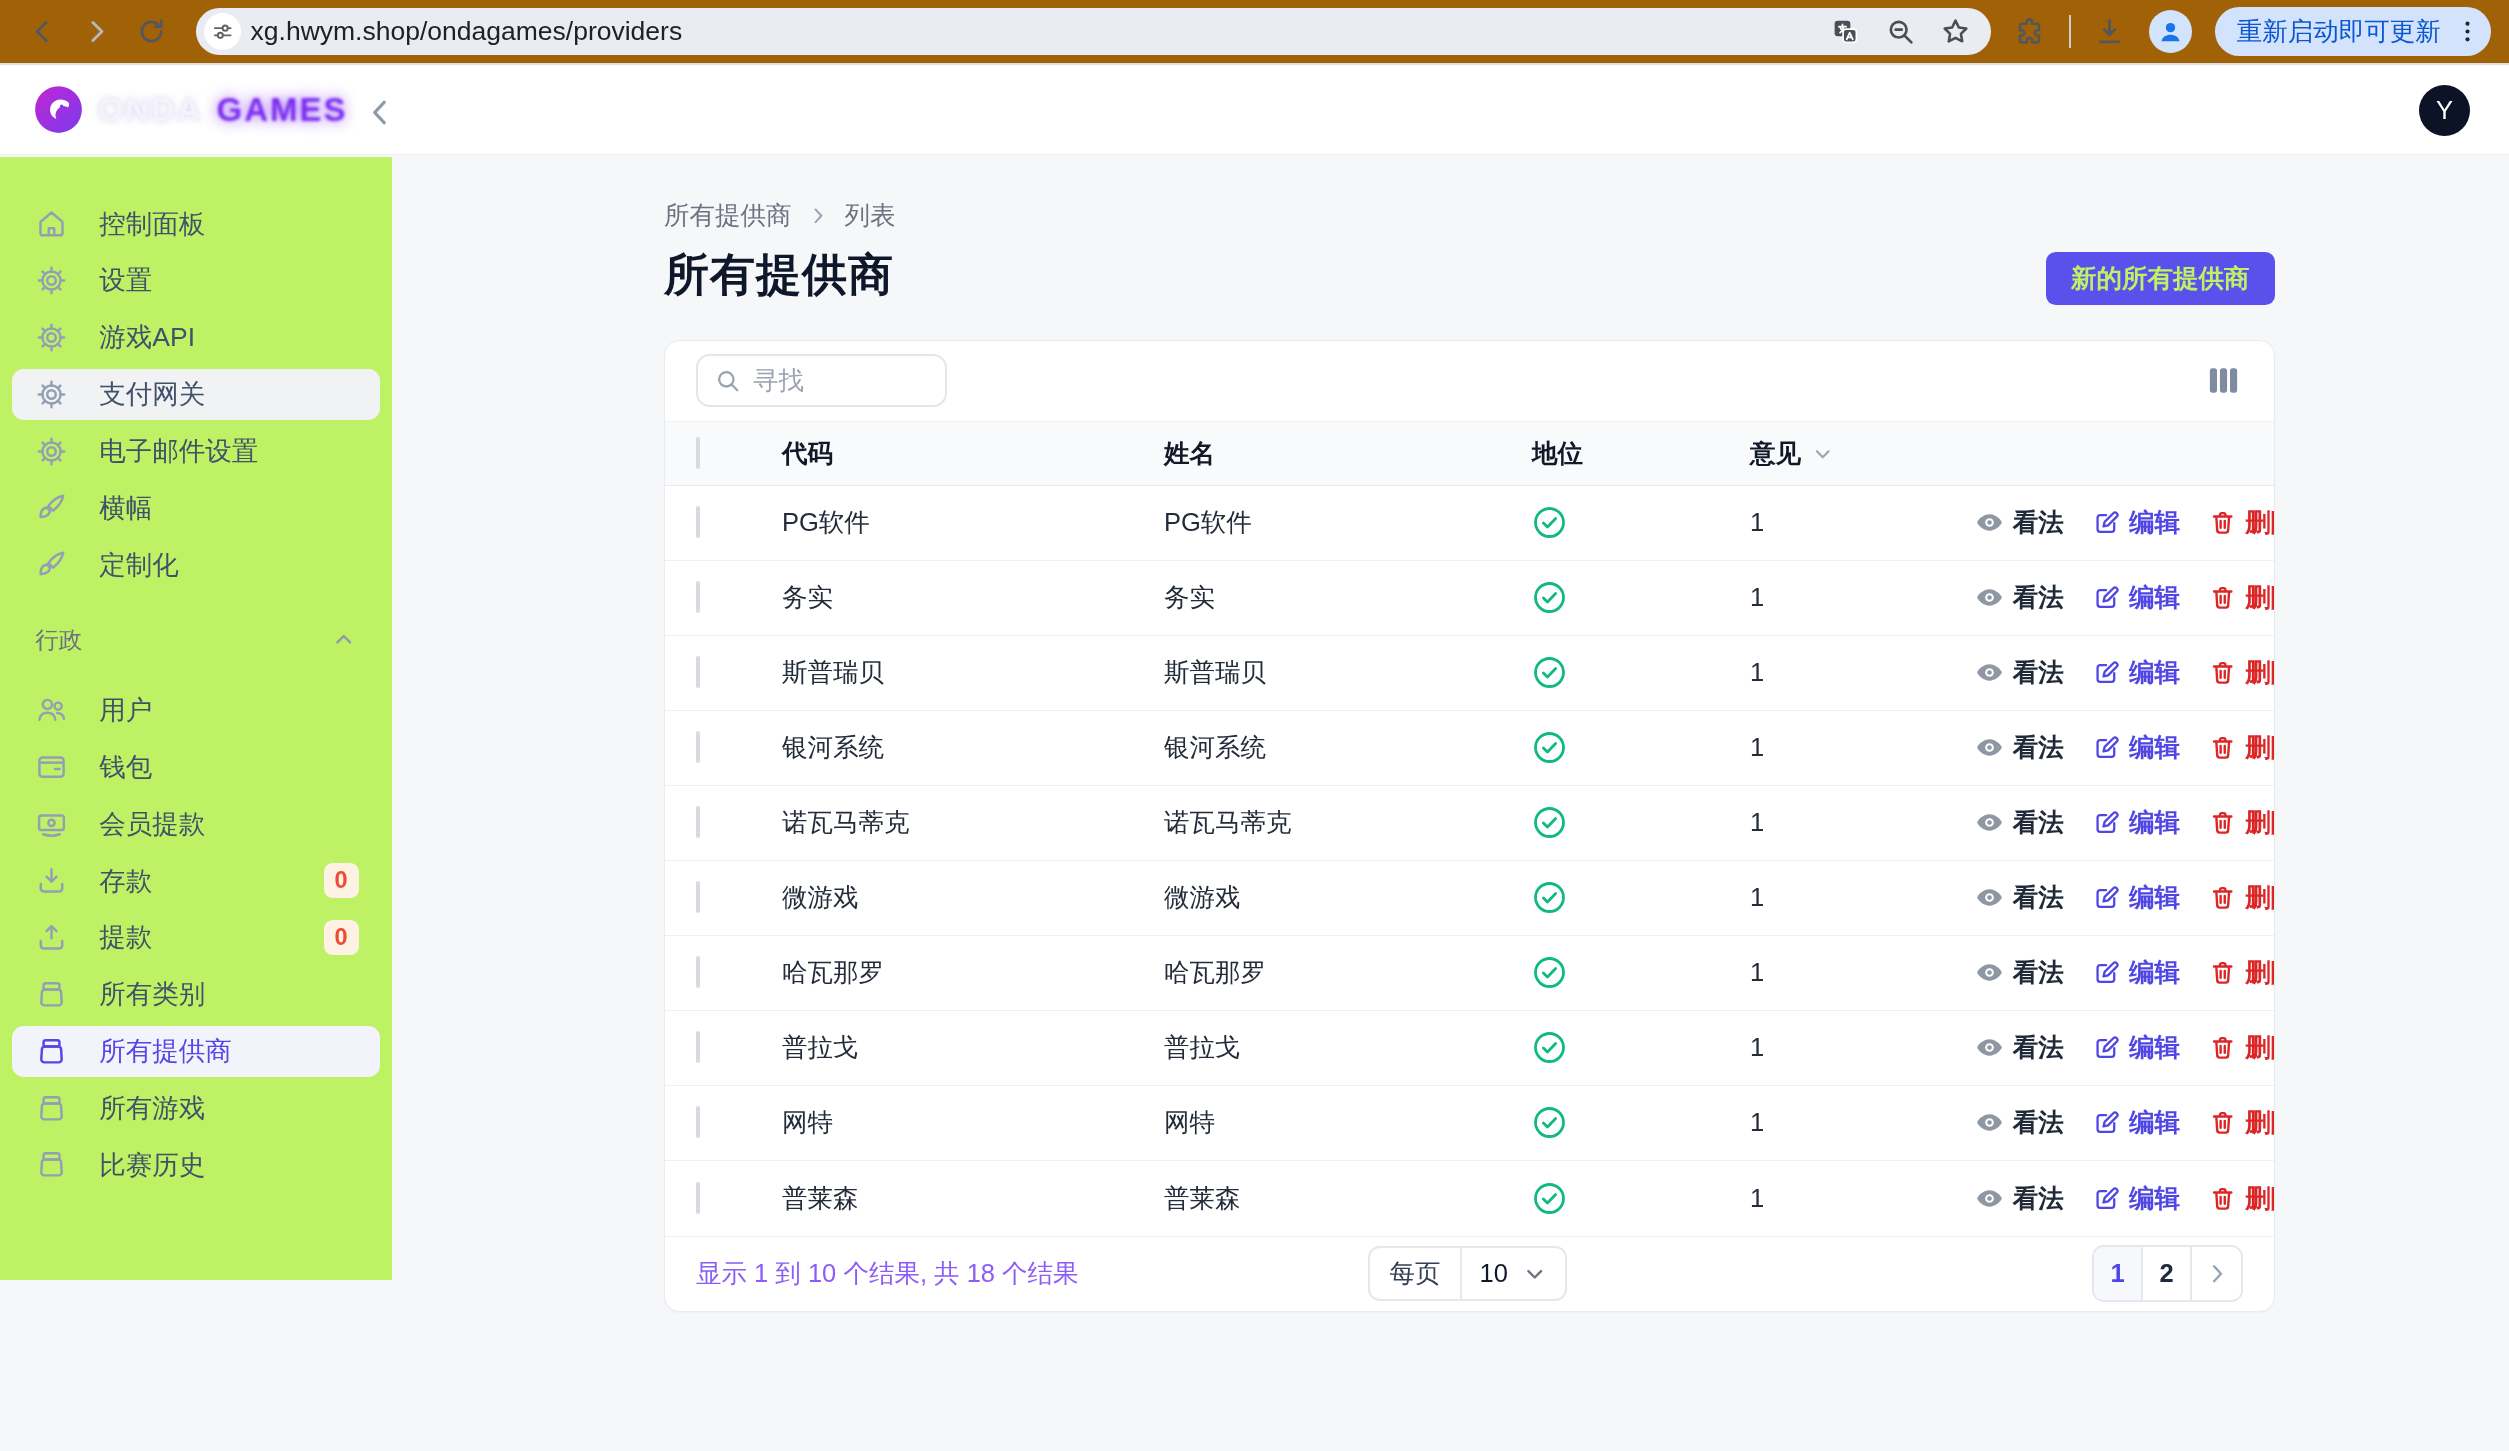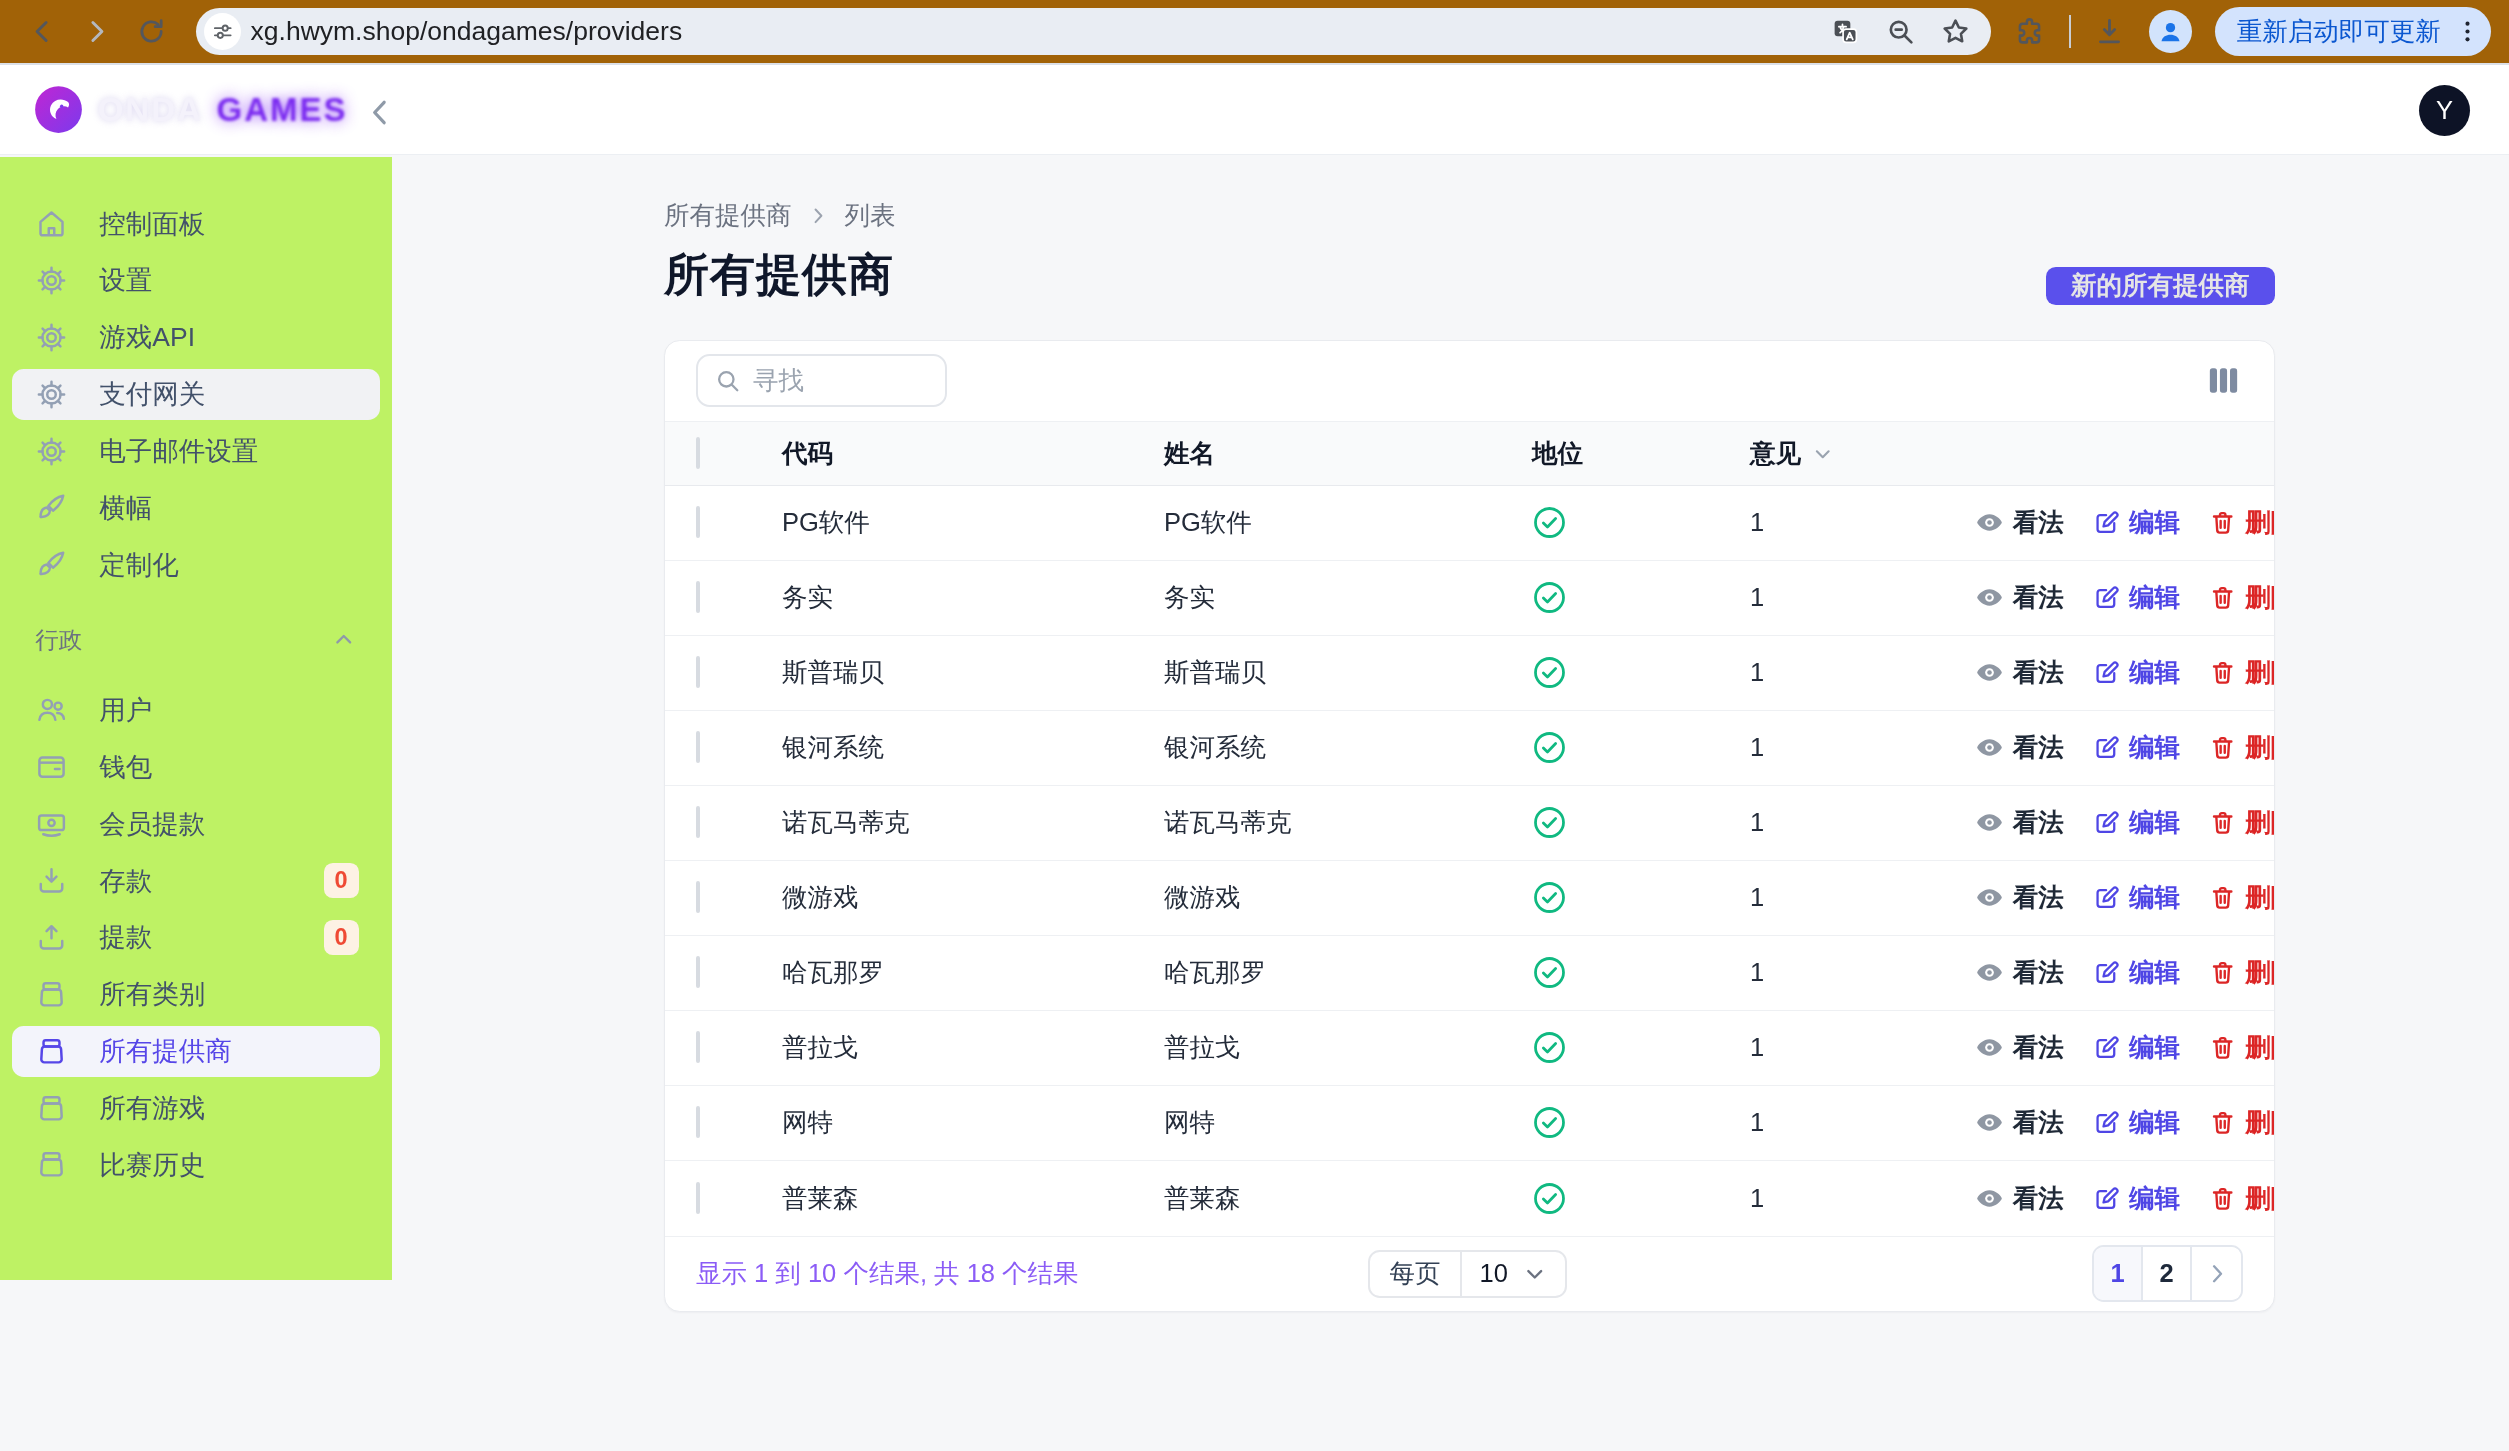--- a/index.html
+++ b/index.html
@@ -40,21 +40,21 @@
   .side-badge { min-width:35px; height:35px; border-radius:8.8px; background:#fdf2e4; color:#ef4a34; font-size:23.5px; font-weight:700; display:flex; align-items:center; justify-content:center; padding:0 7.8px; }
   .side-section { height:33px; margin:33px 0 28px 0; display:flex; align-items:center; justify-content:space-between; padding:0 23.5px; color:#6b7280; font-size:23.5px; }
   .side-section .s-chev { color:#8f9aa8; }
 
   
   .content { position:absolute; top:155px; left:392px; width:2117px; height:1297px; }
   .page-head { width:1611px; margin:43px auto 0 272px; display:flex; align-items:flex-end; justify-content:space-between; }
   .breadcrumb { display:flex; align-items:center; gap:15.7px; font-size:25.5px; color:#6b7280; }
   .crumb-sep { color:#9ca3af; }
   .page-title { margin-top:11.8px; font-size:45px; font-weight:800; color:#0f172a; letter-spacing:1px; }
-  .new-btn { height:38px; background:#5a50ec; color:#e5e5e5; font-size:25.5px; font-weight:700; border:none; border-radius:9.8px; padding:0 25.5px; display:flex; align-items:center; cursor:pointer; white-space:nowrap; }
+  .new-btn { height:53px; background:#5a50ec; color:#bef264; font-size:25.5px; font-weight:700; border:none; border-radius:9.8px; padding:0 25.5px; display:flex; align-items:center; cursor:pointer; white-space:nowrap; }
 
   .card { width:1611px; margin:35px 0 0 272px; background:#ffffff; border:1px solid #e9ebef; border-radius:15.7px; box-shadow:0 1px 2px rgba(16,24,40,.04); overflow:hidden; }
   .card-toolbar { height:80px; display:flex; align-items:center; justify-content:space-between; gap:27px; padding:0 31px; }
   .search-box { width:251px; height:53px; border:2px solid #e3e6eb; border-radius:13.7px; display:flex; align-items:center; gap:11.8px; padding:0 15.7px; color:#9aa3af; }
   .search-box input { border:none; outline:none; width:157px; font-size:25.5px; color:#374151; background:transparent; font-family:inherit; }
   .search-box input::placeholder { color:#9aa3af; }
   .cols-btn { color:#7e8ba1; display:flex; align-items:center; }
 
   .tbl { width:100%; }
   .tbl-head { height:65px; background:#f9fafb; border-top:1px solid #eef0f3; border-bottom:1px solid #e8eaee; display:grid; grid-template-columns:86px 382px 368px 218px 225px 1fr; align-items:center; padding:0 31px; font-size:25.5px; font-weight:700; color:#111827; }
@@ -65,21 +65,21 @@
   .checkbox { width:31px; height:31px; border:2px solid #d7dbe1; border-radius:8.8px; background:#fff; box-shadow:inset 0 1px 2px rgba(16,24,40,.05); cursor:pointer; }
   .status-ok { color:#10b981; }
   .row-actions { display:flex; align-items:center; justify-content:flex-start; gap:29px; }
   .act { display:flex; align-items:center; gap:8.8px; font-size:25.5px; font-weight:700; cursor:pointer; white-space:nowrap; }
   .act-view { color:#1f2937; } .act-view .a-icon { color:#8f97a3; }
   .act-edit { color:#4f46e5; }
   .act-del { color:#dc2626; }
 
   .card-footer { height:75px; border-top:1px solid #eef0f3; display:flex; align-items:center; padding:0 31px; }
   .foot-summary { font-size:25.5px; color:#8b5cf6; }
-  .perpage { margin-left:auto; margin-right:auto; transform:translateX(-118px); display:flex; border:2px solid #e5e7eb; border-radius:11.8px; overflow:hidden; height:48px; }
+  .perpage { margin-left:auto; margin-right:auto; transform:translateX(-118px); display:flex; border:2px solid #e5e7eb; border-radius:11.8px; overflow:hidden; height:55px; }
   .perpage .pp-label { display:flex; align-items:center; padding:0 19.6px; font-size:25.5px; color:#334155; border-right:2px solid #e5e7eb; }
   .perpage .pp-value { display:flex; align-items:center; gap:13.7px; padding:0 17.6px; font-size:25.5px; color:#111827; cursor:pointer; }
   .perpage .s-chev { color:#6b7280; }
   .pager { display:flex; border:2px solid #e3e7ee; border-radius:11.8px; overflow:hidden; height:57px; }
   .pg-btn { width:49px; display:flex; align-items:center; justify-content:center; font-size:25.5px; font-weight:700; color:#1e293b; background:#fff; border-right:2px solid #e3e7ee; cursor:pointer; }
   .pg-btn:last-child { border-right:none; }
   .pg-btn.active { color:#4f46e5; background:#f7f8fc; }
   .pg-btn.next { color:#94a3b8; }
 </style>
 </head>

